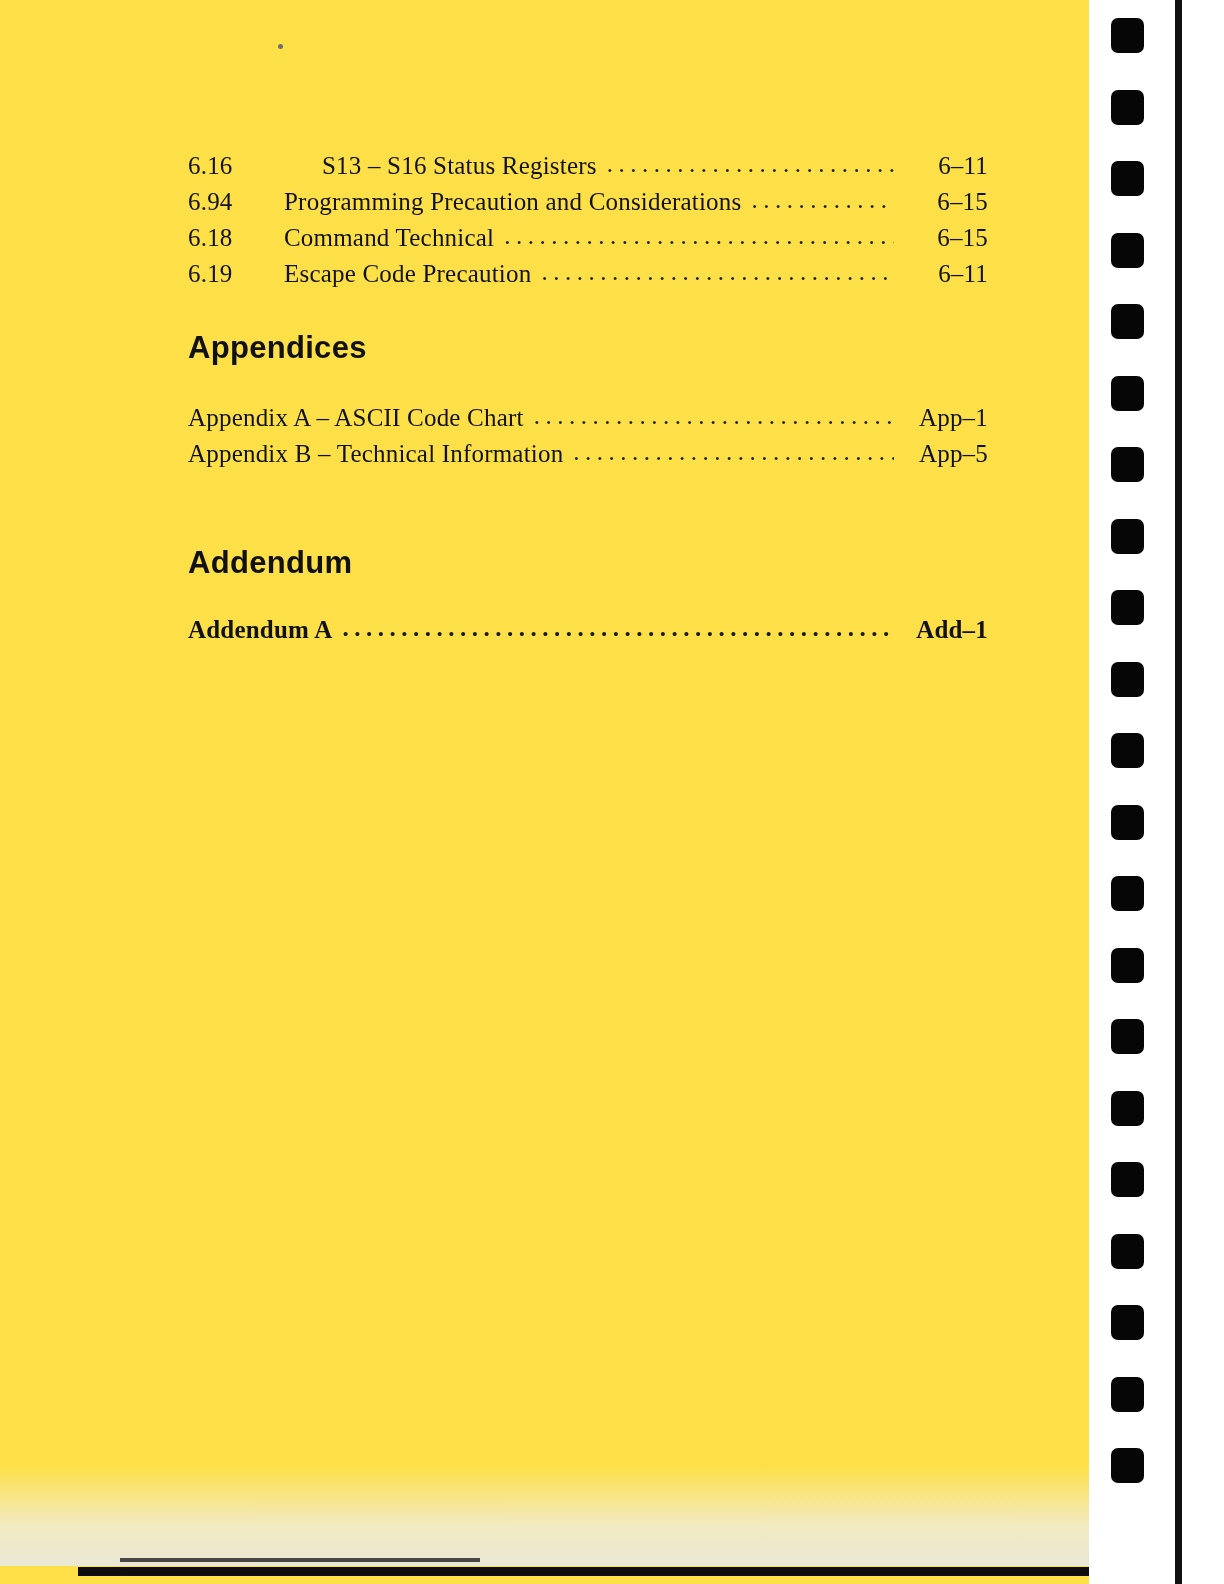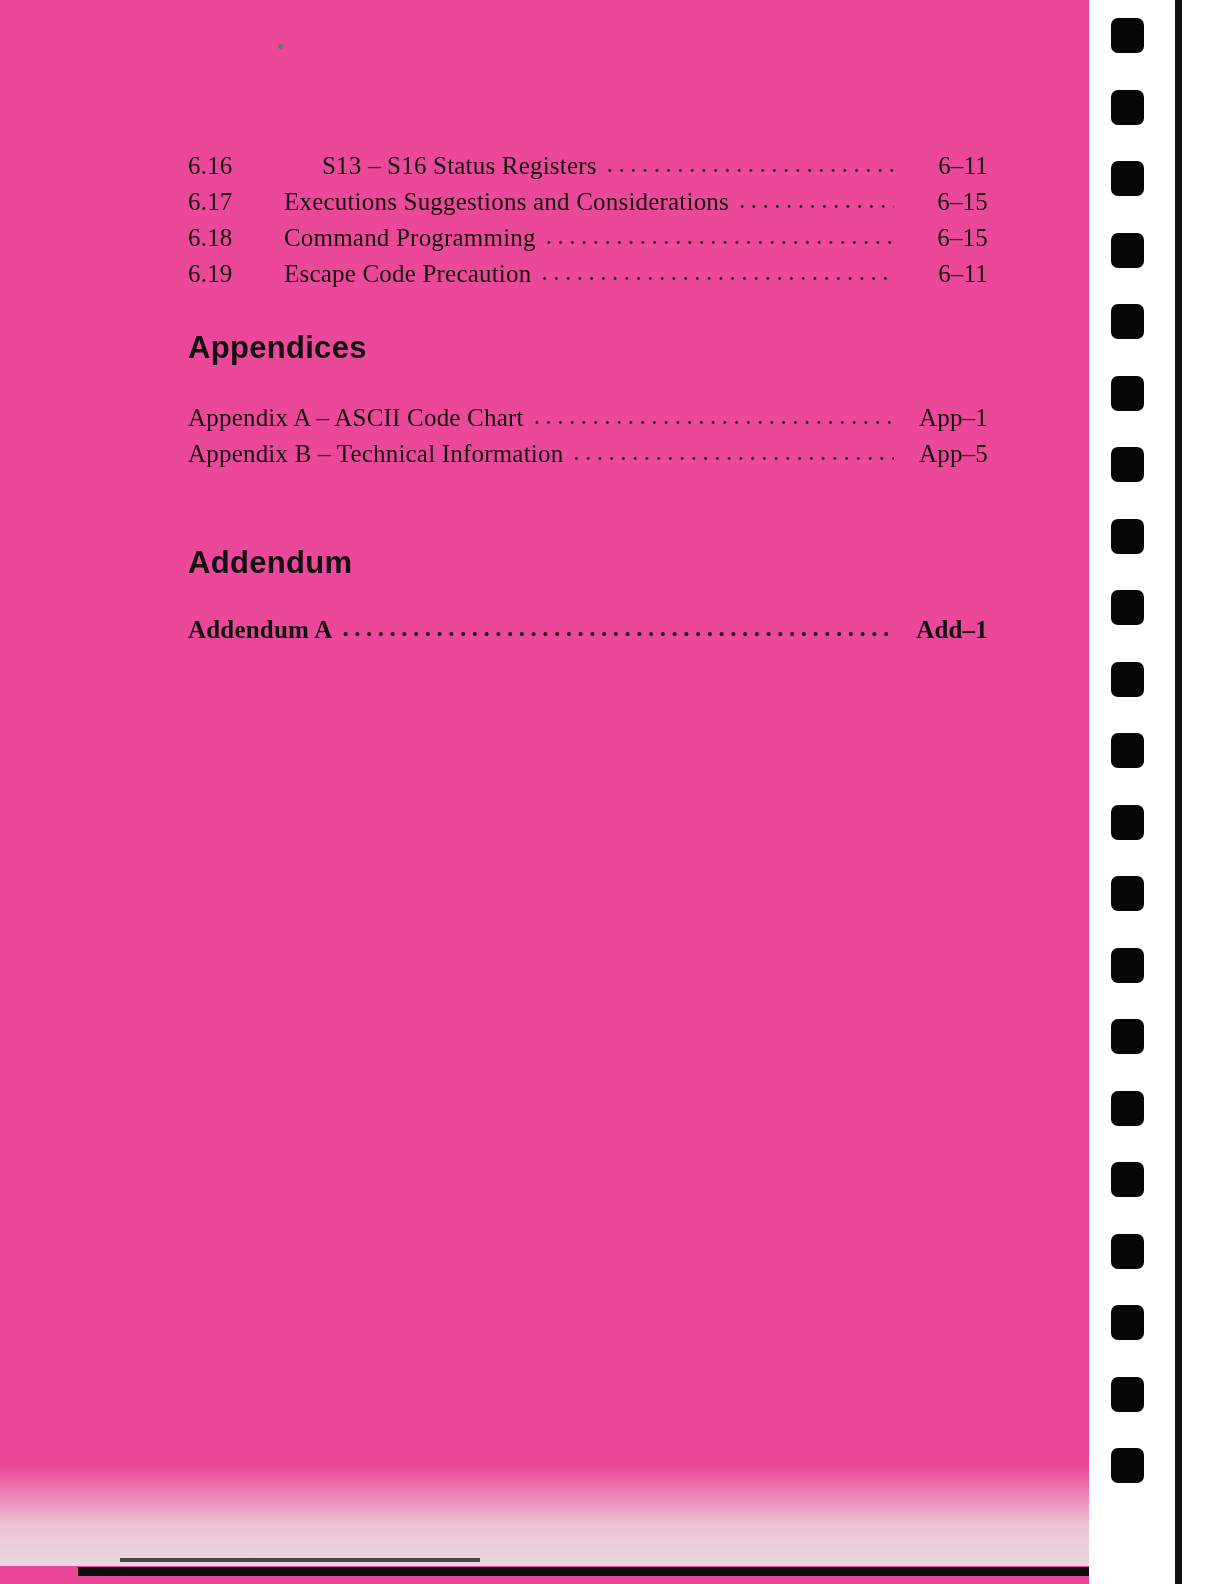--- a/index.html
+++ b/index.html
@@ -15,21 +15,21 @@
     color: #111111;
     overflow: hidden;
   }
 
   
   #page-scan {
     position: absolute;
     left: 0; top: 0;
     width: 1224px;
     height: 1584px;
-    background: #ec4899;
+    background: #fde047;
   }
 
   
   .scan-shade-bottom {
     position: absolute;
     left: 0;
     bottom: 18px;
     width: 1100px;
     height: 100px;
     background: linear-gradient(to bottom, rgba(245,245,243,0) 0%, rgba(238,238,235,0.75) 60%, rgba(232,232,229,0.9) 100%);
@@ -152,29 +152,29 @@
   <div class="toc-block" style="top:148px;">
 
     <div class="toc-row">
       <span class="toc-num">6.16</span>
       <span class="toc-title indent">S13 – S16 Status Registers</span>
       <span class="leader">..................................................</span>
       <span class="toc-page">6–11</span>
     </div>
 
     <div class="toc-row">
-      <span class="toc-num">6.17</span>
-      <span class="toc-title">Executions Suggestions and Considerations</span>
+      <span class="toc-num">6.94</span>
+      <span class="toc-title">Programming Precaution and Considerations</span>
       <span class="leader">..................................................</span>
       <span class="toc-page">6–15</span>
     </div>
 
     <div class="toc-row">
       <span class="toc-num">6.18</span>
-      <span class="toc-title">Command Programming</span>
+      <span class="toc-title">Command Technical</span>
       <span class="leader">..................................................</span>
       <span class="toc-page">6–15</span>
     </div>
 
     <div class="toc-row">
       <span class="toc-num">6.19</span>
       <span class="toc-title">Escape Code Precaution</span>
       <span class="leader">..................................................</span>
       <span class="toc-page">6–11</span>
     </div>

